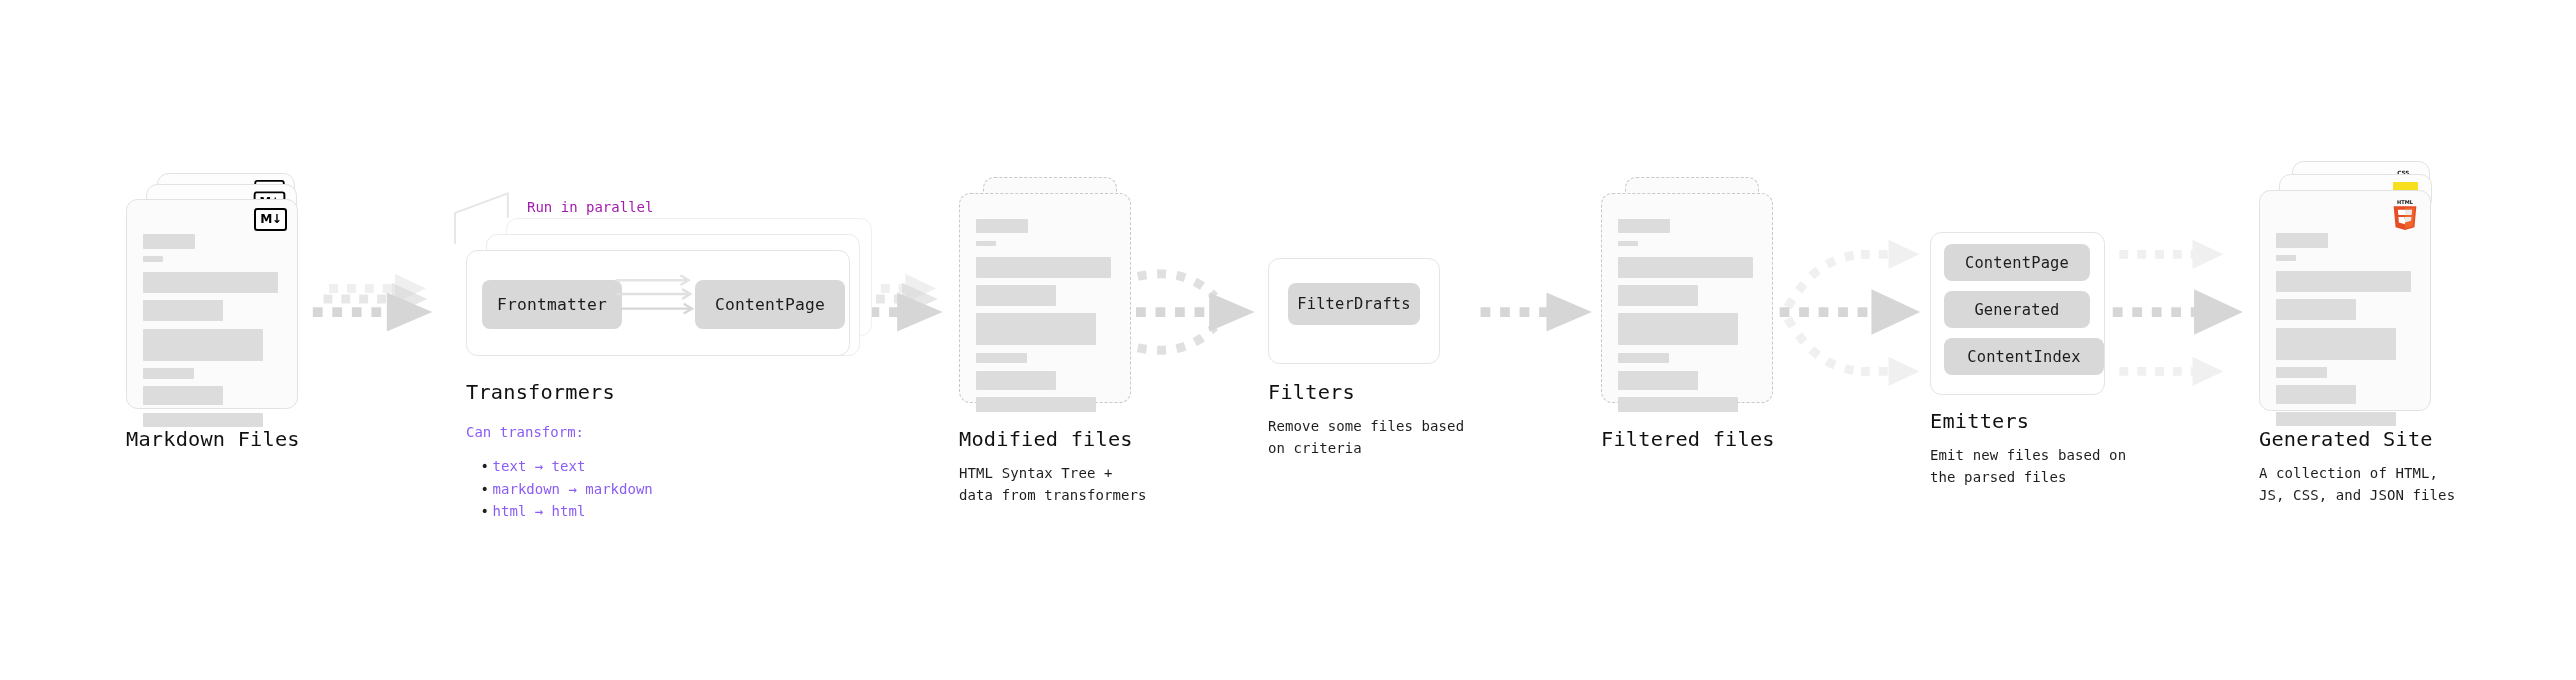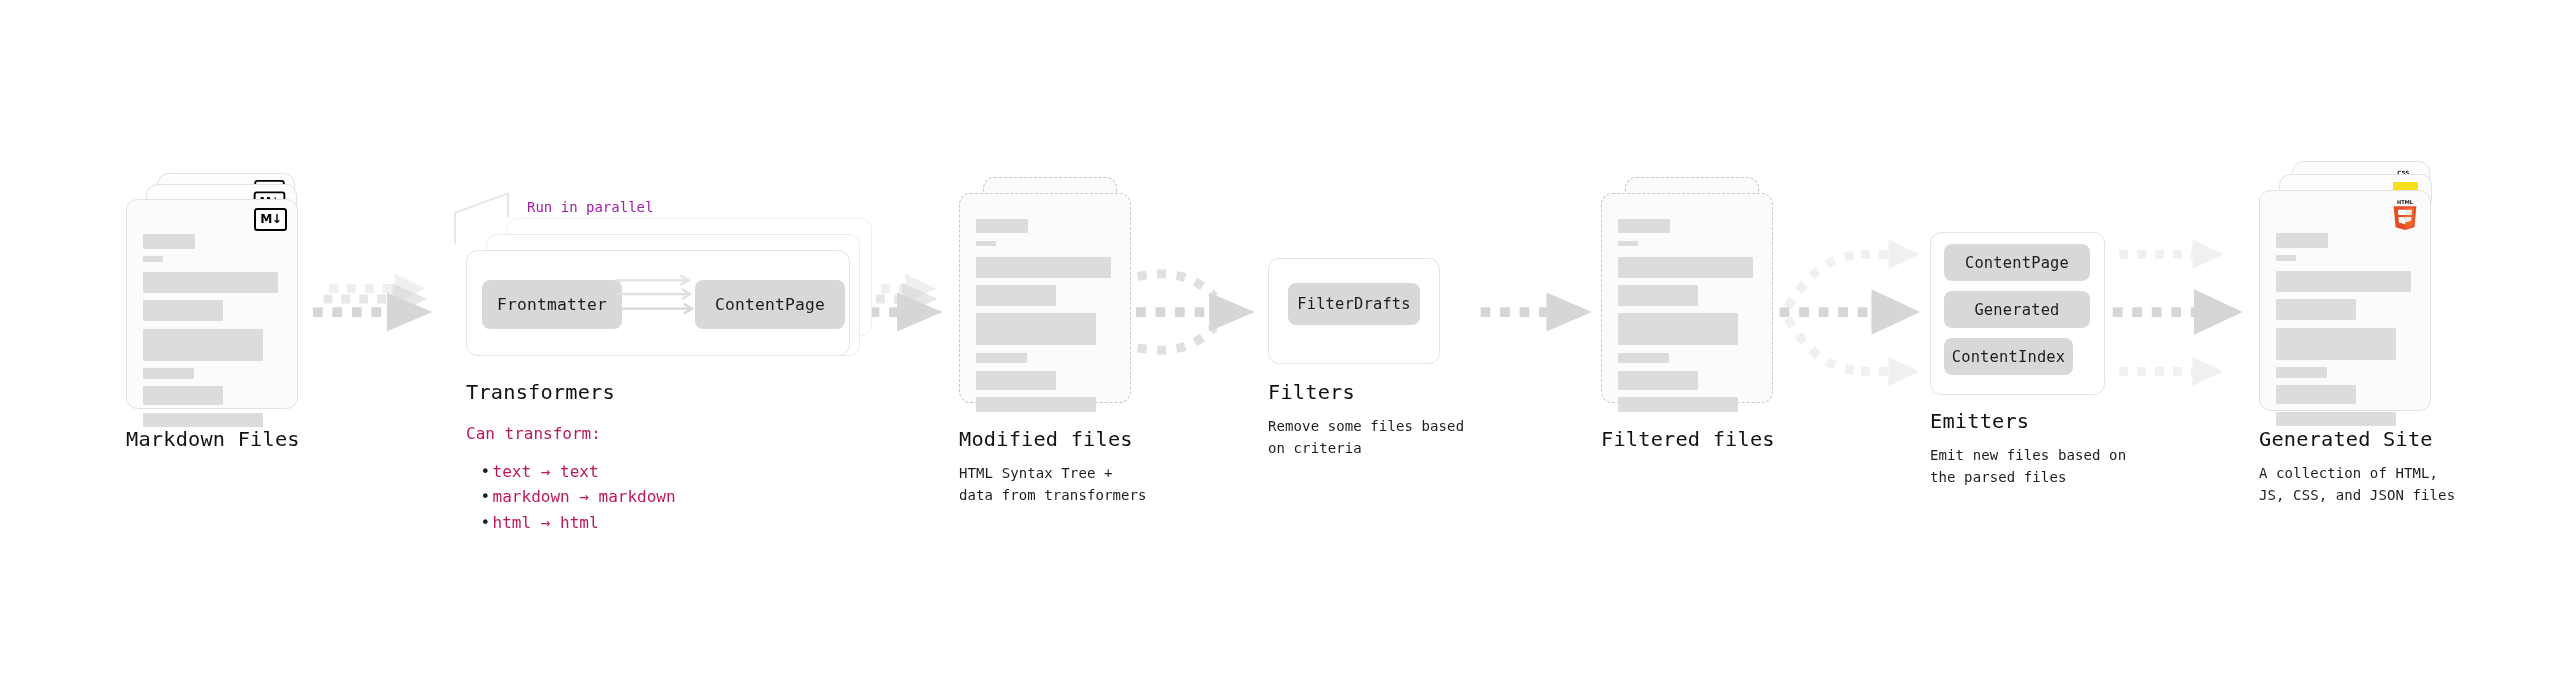--- a/index.html
+++ b/index.html
@@ -147,23 +147,23 @@
     letter-spacing: 0.1px;
   }
   .parallel-label {
     position: absolute;
     font-size: 14px;
     color: #a21caf;
     white-space: nowrap;
   }
   .bullets {
     position: absolute;
-    font-size: 16px;
+    font-size: 14px;
     line-height: 1.6;
-    color: #be185d;
+    color: #8b5cf6;
   }
   .bullets .lead { display: block; }
   .bullets ul {
     margin: 12px;
     padding-left: 14.6px;
     list-style: none;
   }
   .bullets li { position: relative; white-space: nowrap; }
   .bullets li::before {
     content: "\2022";
@@ -373,21 +373,21 @@
         <div class="bar" style="width:120px;height:14.6px;"></div>
       </div>
     </div>
   </div>
   <div class="stage-title" style="left:1601px; top:427px;">Filtered files</div>
 
   <div class="pbox" style="left:1930px; top:232px; width:175px; height:163px;">
   </div>
   <div class="chip" style="left:1944px; top:244px; width:146px; height:37px; font-size:15.4px;">ContentPage</div>
   <div class="chip" style="left:1944px; top:291px; width:146px; height:37px; font-size:15.4px;">Generated</div>
-  <div class="chip" style="left:1944px; top:338px; width:129px; height:37px; font-size:15.4px;">ContentIndex</div>
+  <div class="chip" style="left:1944px; top:338px; width:160px; height:37px; font-size:15.4px;">ContentIndex</div>
   <div class="stage-title" style="left:1930px; top:409px;">Emitters</div>
   <div class="stage-desc" style="left:1930px; top:445px;">Emit new files based on
 the parsed files</div>
 
   <div class="doc-stack" style="left:2259px; top:161px; width:195px; height:252px;">
     <div class="doc ghost1" style="left:32.5px; top:0px; width:138px; height:32.5px;">
       <div class="badge-css">CSS</div>
     </div>
     <div class="doc ghost2" style="left:19.5px; top:13px; width:153px; height:37px;">
       <div class="badge-js"></div>

